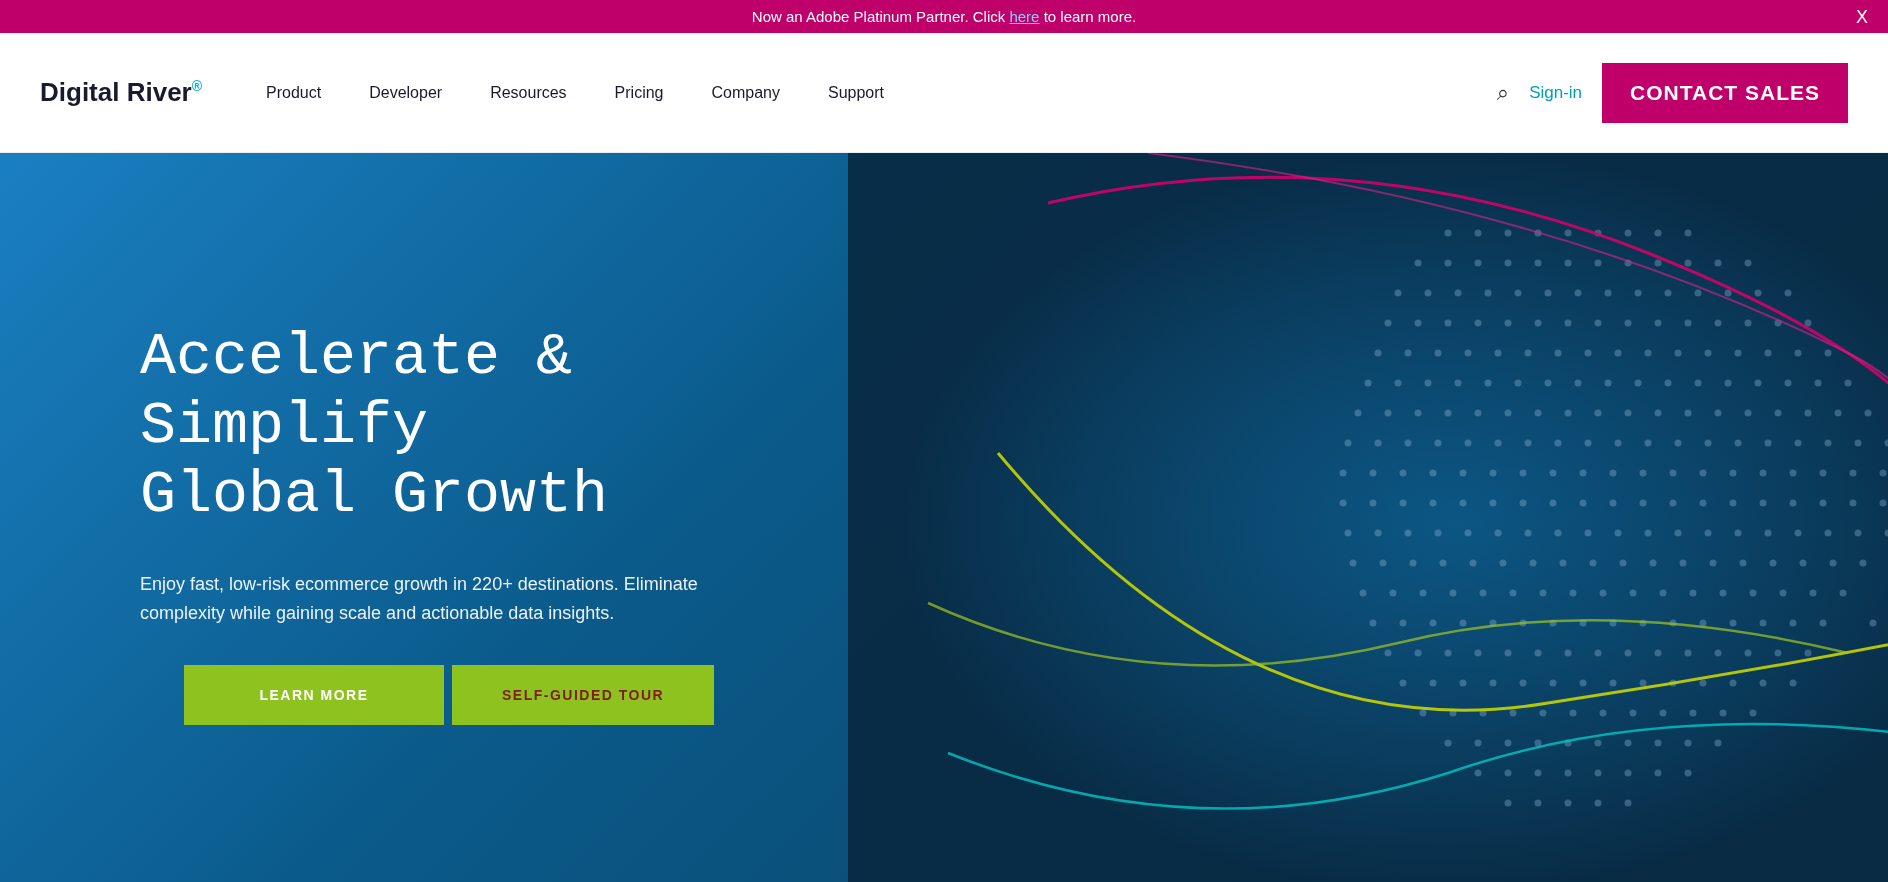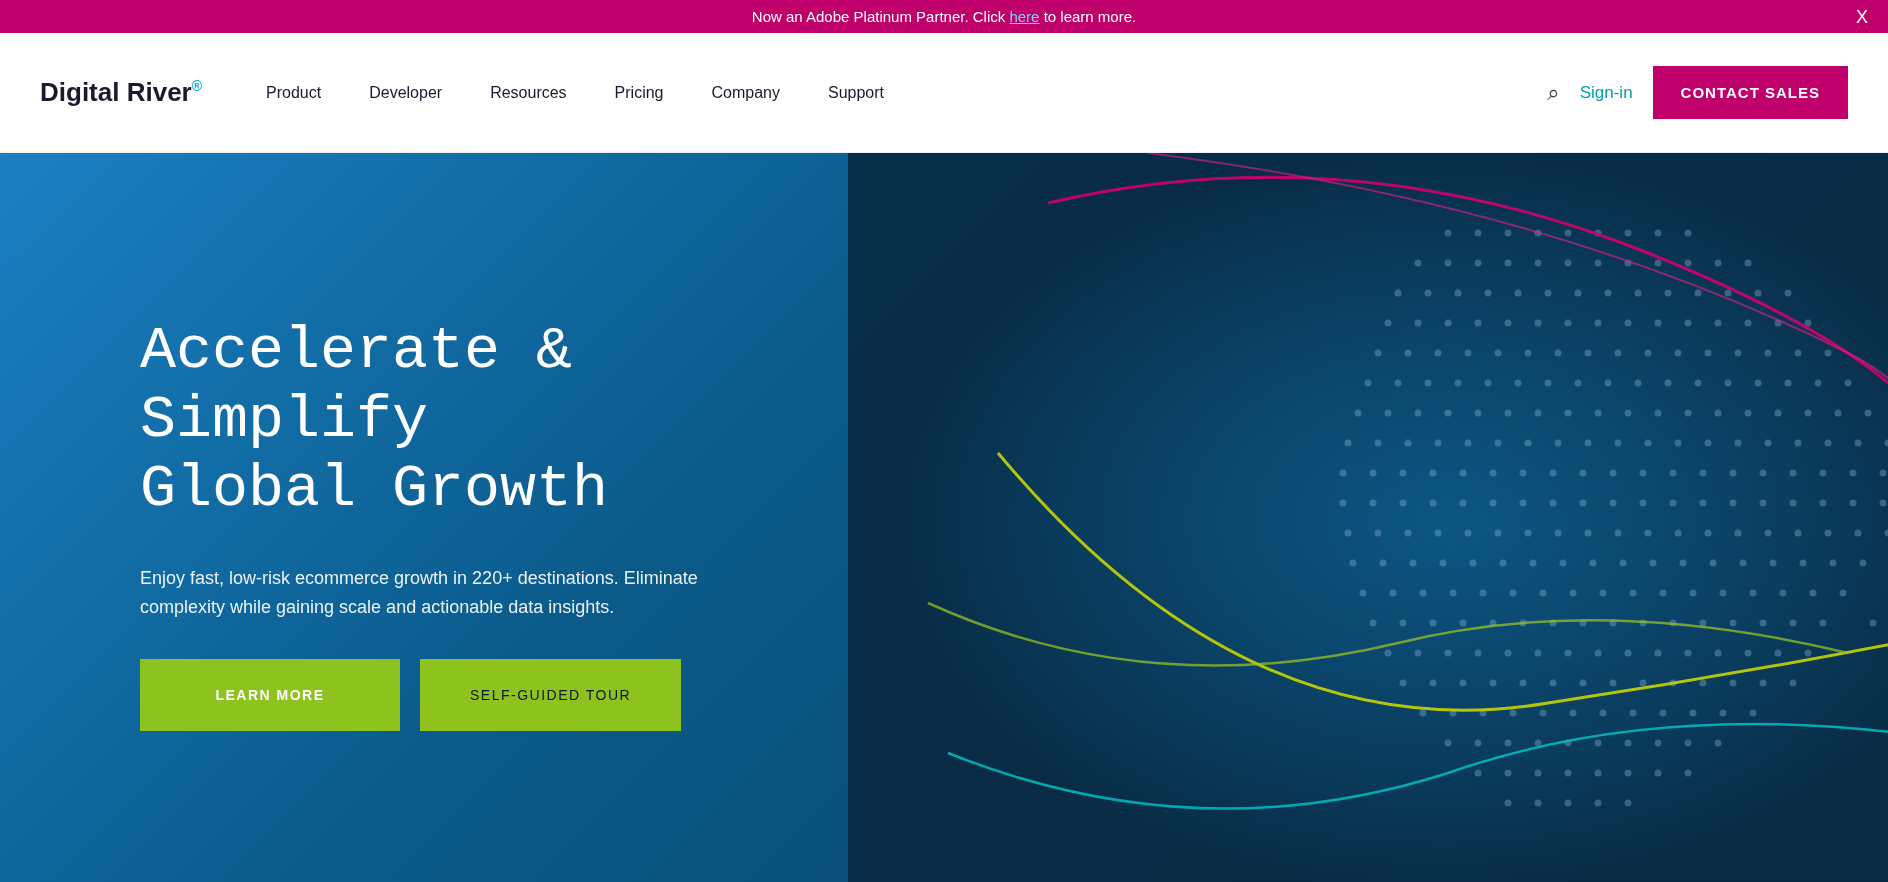--- a/index.html
+++ b/index.html
@@ -88,21 +88,21 @@
       font-size: 17px;
       text-decoration: none;
       cursor: pointer;
       font-weight: 400;
     }
     .contact-sales-btn {
       background-color: #c0006a;
       color: white;
       border: none;
       padding: 18px 28px;
-      font-size: 15px;
+      font-size: 21px;
       font-weight: 700;
       letter-spacing: 1px;
       cursor: pointer;
       text-transform: uppercase;
     }
 
     
     .hero {
       position: relative;
       width: 100%;
@@ -157,41 +157,42 @@
     }
     .hero-subtitle {
       font-size: 18px;
       color: rgba(255,255,255,0.92);
       line-height: 1.6;
       margin-bottom: 38px;
       max-width: 560px;
     }
     .hero-buttons {
       display: flex;
-      gap: 20px;
+      gap: 8px;
+      margin-left: 44px;
     }
     .btn-learn-more {
       background-color: #8dc21f;
       color: white;
       border: none;
       padding: 22px 50px;
       font-size: 14px;
       font-weight: 700;
       letter-spacing: 1.5px;
       text-transform: uppercase;
       cursor: pointer;
       min-width: 260px;
     }
     .btn-tour {
       background-color: #8dc21f;
-      color: #0f172a;
+      color: #7f1d1d;
       border: none;
-      padding: 28px 50px;
+      padding: 22px 50px;
       font-size: 14px;
-      font-weight: 400;
+      font-weight: 700;
       letter-spacing: 1.5px;
       text-transform: uppercase;
       cursor: pointer;
       min-width: 260px;
     }
   </style>
 </head>
 <body>
 
 <div class="top-banner">

